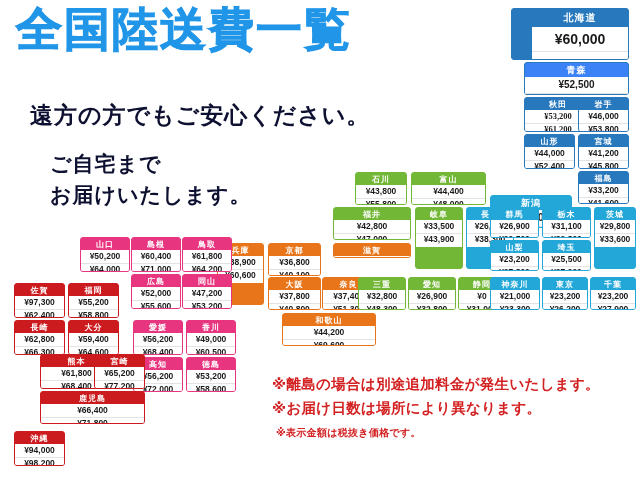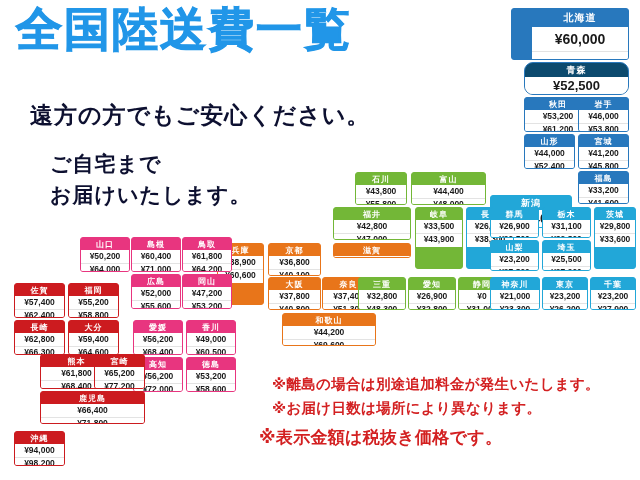--- a/index.html
+++ b/index.html
@@ -49,36 +49,36 @@
     text-align:center;font-weight:bold;color:#1a1a1a;
     background:#ffffff;
     line-height:1.15;
   }
   .pbox .r + .r{border-top:1px solid #e3e3e3;}
 
   
   .sz-s .hd{font-size:8px;padding:1.5px 0 1.5px;}
   .sz-s .r{font-size:8.5px;padding:1.5px 0;}
   .sz-m .hd{font-size:9px;padding:2px 0;}
-  .sz-m .r{font-size:13px;padding:2px 0;}
+  .sz-m .r{font-size:10px;padding:2px 0;}
   .sz-l .hd{font-size:10px;padding:3px 0;}
   .sz-l .r{font-size:14px;padding:4px 0;}
 
   
   .tall .rows{display:flex;flex-direction:column;}
   .tall .r{flex:1;display:flex;align-items:center;justify-content:center;}
 
   
   .note{
     position:absolute;font-weight:bold;color:#d32021;
     white-space:nowrap;letter-spacing:0.3px;
   }
   .note.n1{left:272px;top:375px;font-size:14.5px;}
   .note.n2{left:272px;top:399px;font-size:14.5px;}
-  .note.n3{left:259px;top:426px;font-size:17px;}
+  .note.n3{left:276px;top:426px;font-size:10px;}
 </style>
 </head>
 <body>
 
 <div id="stage">
 
   <div class="headline">全国陸送費一覧</div>
   <div class="sub1">遠方の方でもご安心ください。</div>
   <div class="sub2">
     <div>ご自宅まで</div>
@@ -86,28 +86,28 @@
   </div>
 
   <div id="boxlayer">
       <div class="pbox sz-l" style="left: 511px; top: 8px; width: 118px; height: 52px; background: rgb(40, 120, 189); border-color: rgb(40, 120, 189); padding-left: 20px;">
         <div class="hd">北海道</div>
         <div class="rows">
           <div class="r">¥60,000</div>
           <div class="r">¥75,900</div>
         </div>
       </div>
-      <div class="pbox sz-m" style="left: 524px; top: 62px; width: 105px; height: 33px; background: #0c4a6e; border-color: rgb(40, 120, 189); border-radius: 9px;">
+      <div class="pbox sz-m" style="left: 524px; top: 62px; width: 105px; height: 33px; background: #3b82f6; border-color: rgb(40, 120, 189);">
         <div class="hd">青森</div>
         <div class="rows">
           <div class="r">¥52,500</div>
           <div class="r">¥57,300</div>
         </div>
       </div>
-      <div class="pbox sz-s" style="left: 524px; top: 97px; width: 68px; height: 35px; background: rgb(40, 120, 189); border-color: rgb(40, 120, 189);">
+      <div class="pbox sz-s" style="left: 524px; top: 97px; width: 68px; height: 35px; background: rgb(40, 120, 189); border-color: rgb(40, 120, 189); font-family: Liberation Serif, serif;">
         <div class="hd">秋田</div>
         <div class="rows">
           <div class="r">¥53,200</div>
           <div class="r">¥61,200</div>
         </div>
       </div>
       <div class="pbox sz-s" style="left: 578px; top: 97px; width: 51px; height: 35px; background: rgb(40, 120, 189); border-color: rgb(40, 120, 189);">
         <div class="hd">岩手</div>
         <div class="rows">
           <div class="r">¥46,000</div>
@@ -355,21 +355,21 @@
       <div class="pbox sz-s" style="left: 186px; top: 357px; width: 50px; height: 35px; background: rgb(232, 53, 127); border-color: rgb(232, 53, 127);">
         <div class="hd">徳島</div>
         <div class="rows">
           <div class="r">¥53,200</div>
           <div class="r">¥58,600</div>
         </div>
       </div>
       <div class="pbox sz-s" style="left: 14px; top: 283px; width: 51px; height: 35px; background: rgb(204, 27, 31); border-color: rgb(204, 27, 31);">
         <div class="hd">佐賀</div>
         <div class="rows">
-          <div class="r">¥57,400</div>
+          <div class="r">¥97,300</div>
           <div class="r">¥62,400</div>
         </div>
       </div>
       <div class="pbox sz-s" style="left: 68px; top: 283px; width: 51px; height: 35px; background: rgb(204, 27, 31); border-color: rgb(204, 27, 31);">
         <div class="hd">福岡</div>
         <div class="rows">
           <div class="r">¥55,200</div>
           <div class="r">¥58,800</div>
         </div>
       </div>

